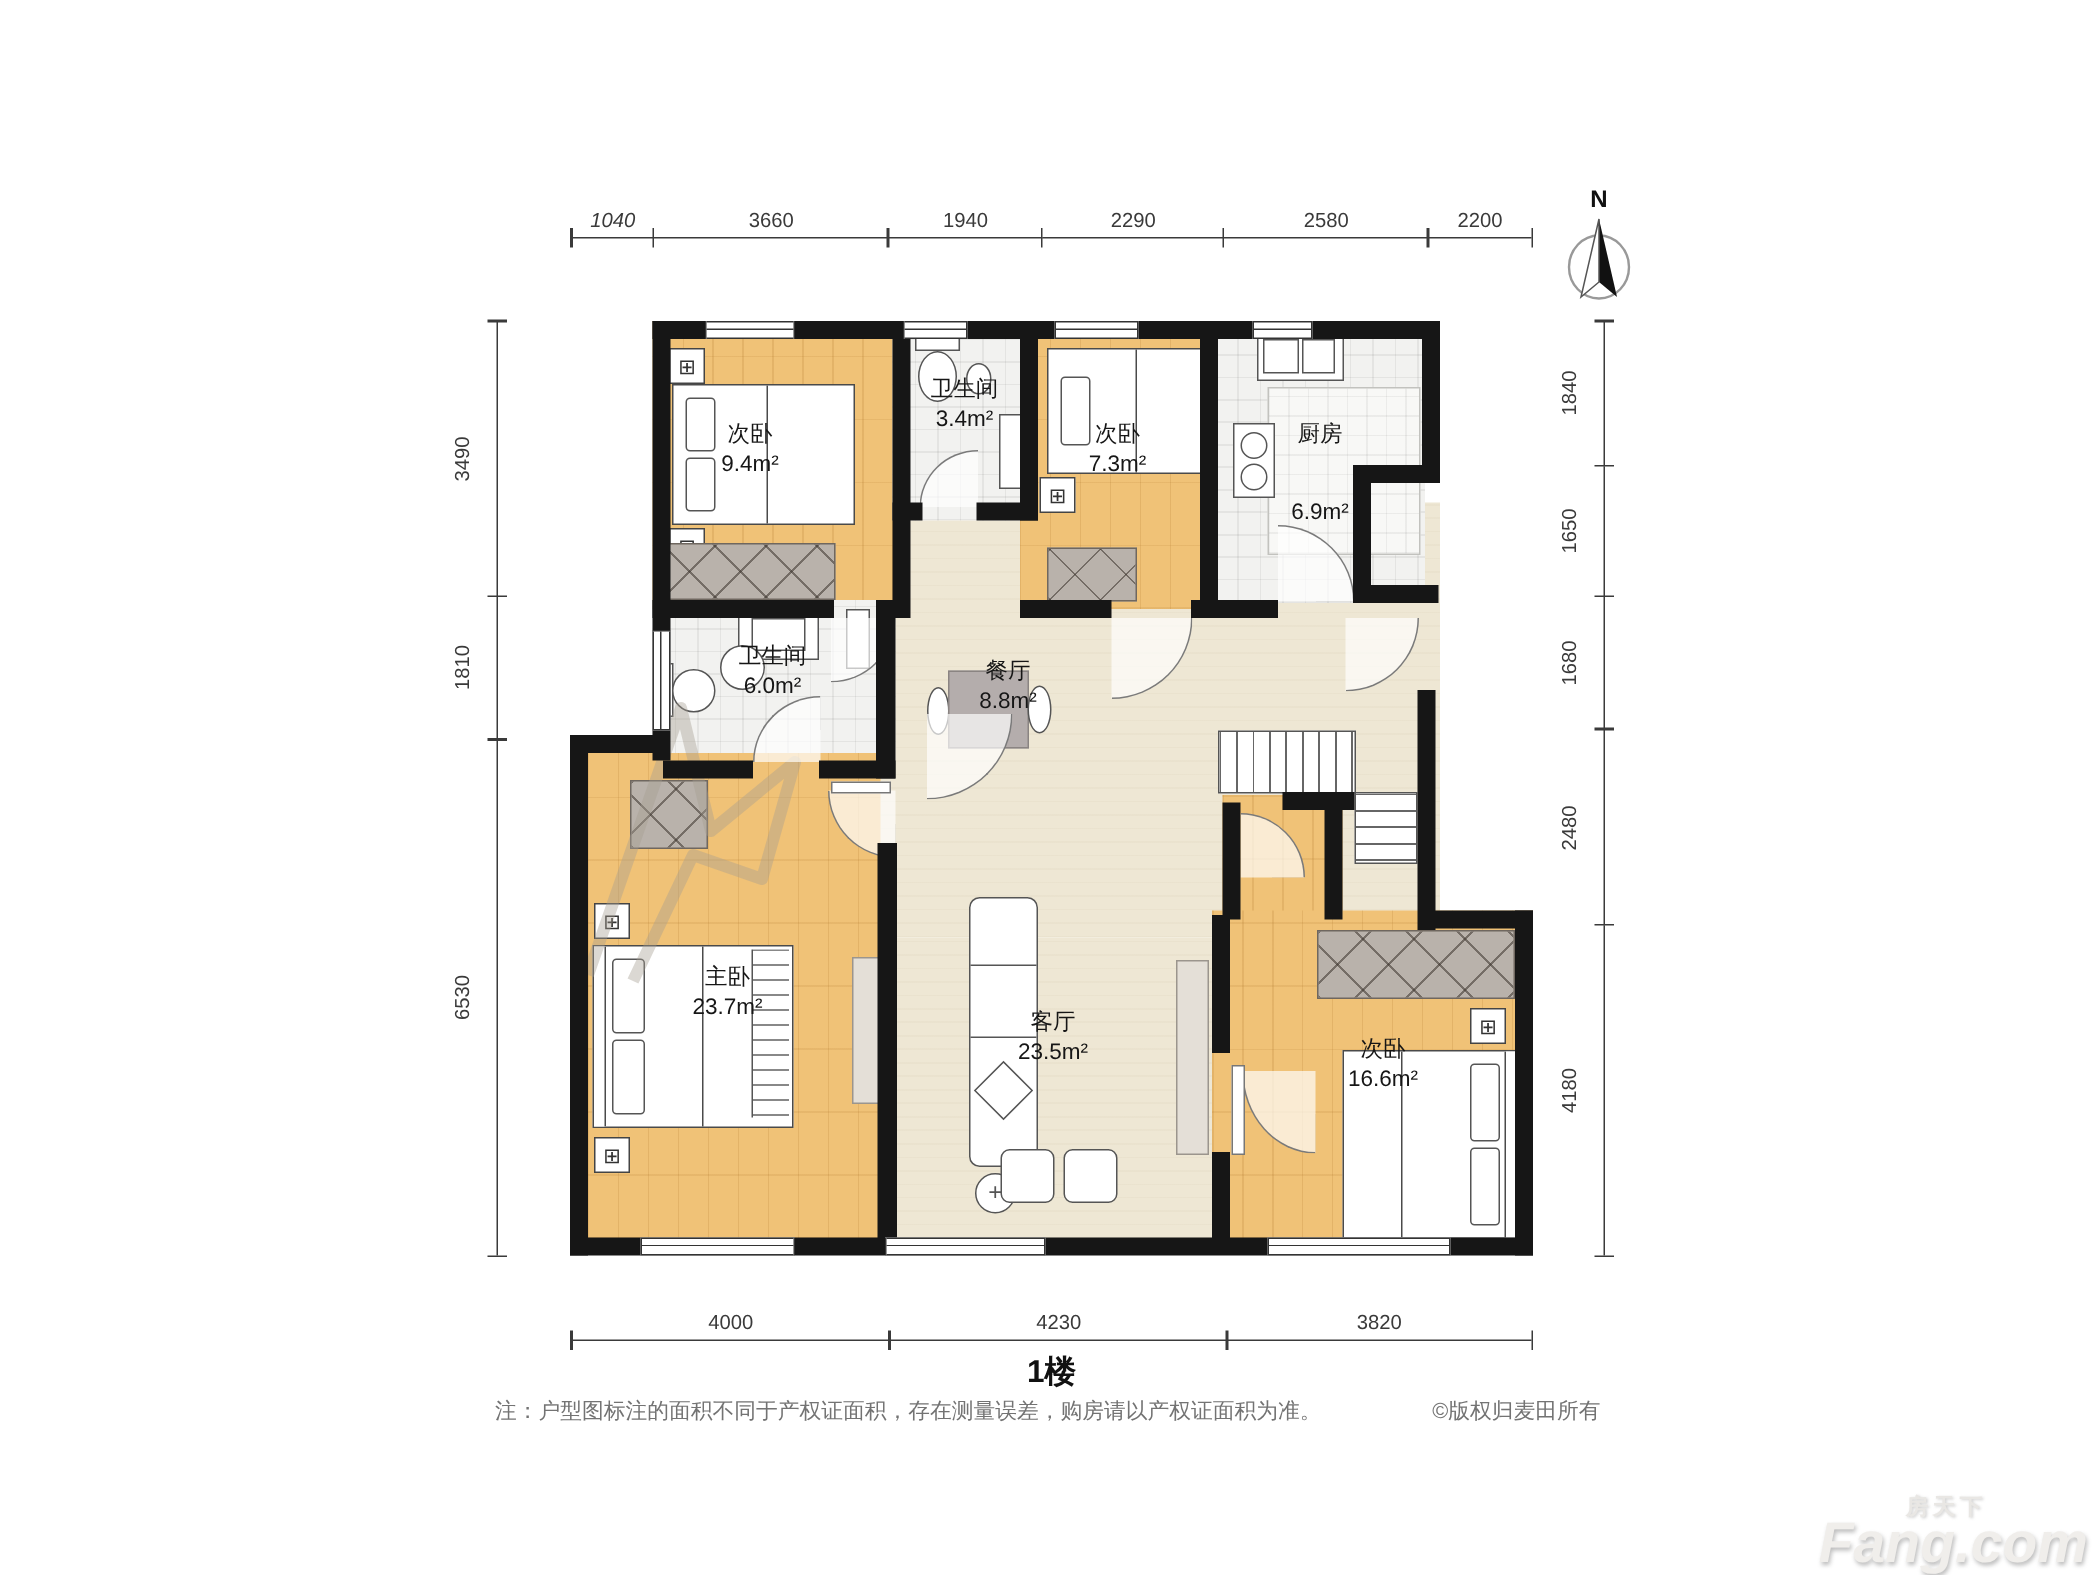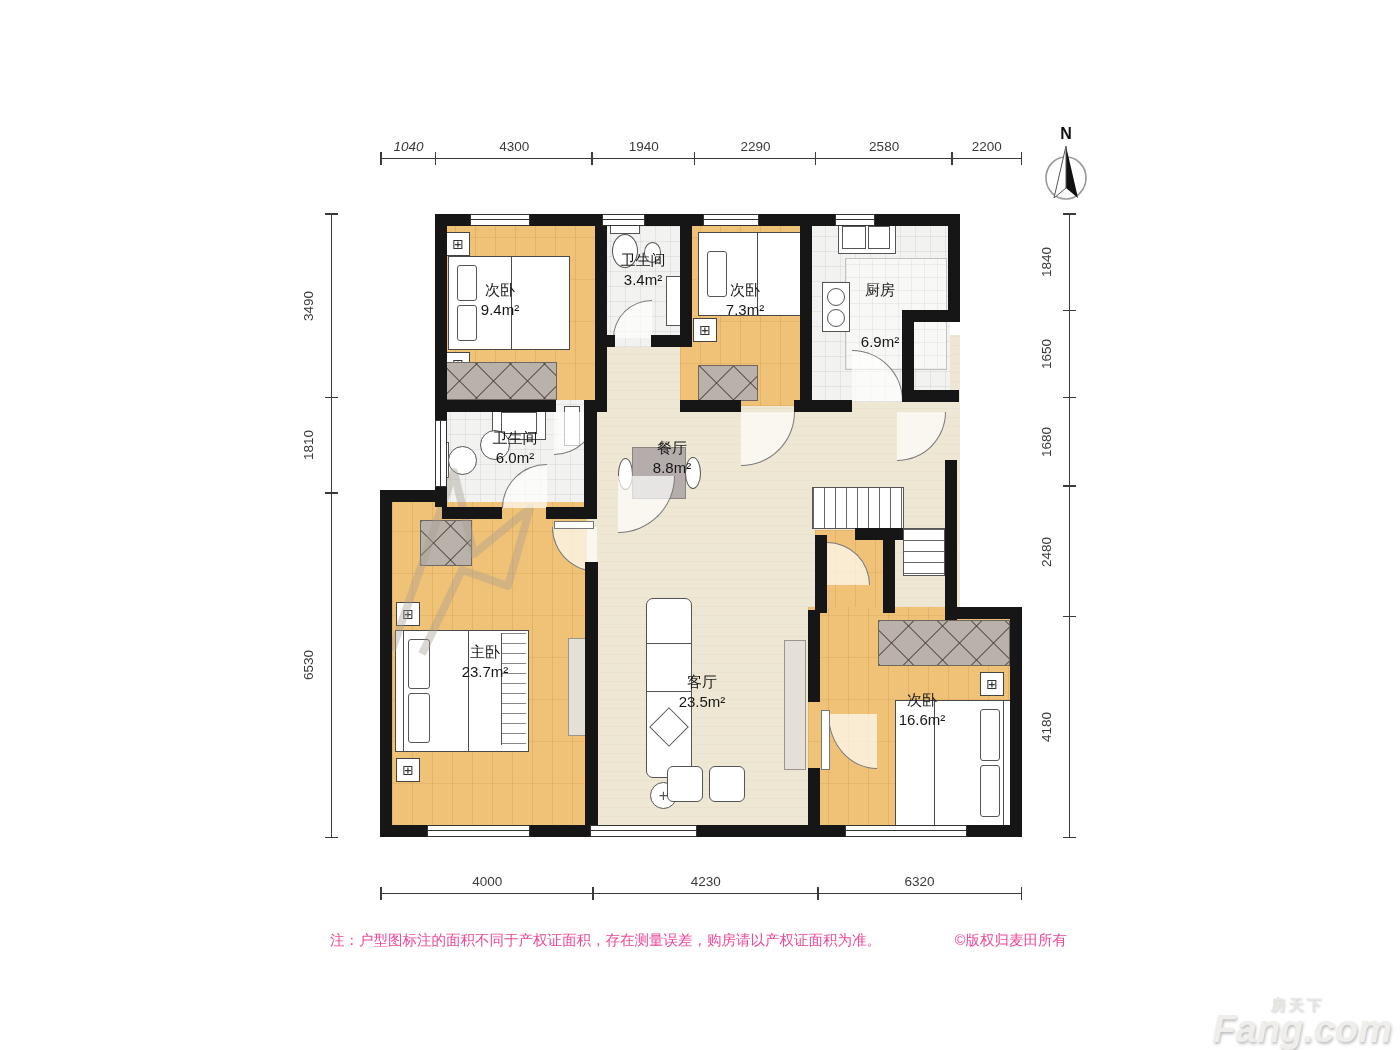--- a/index.html
+++ b/index.html
@@ -73,21 +73,21 @@
   .dim-v .seg::before{content:'';position:absolute;top:-1px;left:-7px;height:1.5px;width:13px;background:#3a3a3a;}
   .dim-v .seg:last-child::after{content:'';position:absolute;bottom:-1px;left:-7px;height:1.5px;width:13px;background:#3a3a3a;}
   .dim-h .dim-label{position:absolute;top:-20px;left:0;width:100%;text-align:center;font-size:13.5px;color:#3a3a3a;}
   .dim-v .dim-label{position:absolute;left:-24px;top:50%;transform:translate(-50%,-50%) rotate(-90deg);
                     white-space:nowrap;font-size:13.5px;color:#3a3a3a;}
 
   
   .floor-title{position:absolute;left:380px;top:900px;width:642px;text-align:center;
                font-size:21px;font-weight:600;color:#111;z-index:8;}
   .note-row{position:absolute;left:330px;top:931px;width:737px;display:flex;justify-content:space-between;
-            font-size:14.5px;color:#ec4899;z-index:8;}
+            font-size:14.5px;color:#737373;z-index:8;}
   .compass{position:absolute;left:1036px;top:126px;width:60px;height:84px;z-index:8;
            display:flex;flex-direction:column;align-items:center;}
   .compass .n{font-size:16px;font-weight:700;color:#111;line-height:1;}
 </style>
 </head>
 <body>
 
 <div id="canvas">
 
   <div class="compass">
@@ -97,21 +97,21 @@
       <polygon points="28,4 40,56 28,46" fill="#111"></polygon>
       <polygon points="28,4 16,56 28,46" fill="#fff" stroke="#555" stroke-width="1"></polygon>
     </svg>
   </div>
 
   <div class="dim dim-h" style="left:381px;top:158px;width:640px;">
       <div class="seg" style="flex-grow: 1040; font-style: italic;">
         <span class="dim-label">1040</span>
       </div>
       <div class="seg" style="flex-grow: 2960;">
-        <span class="dim-label">4300</span>
+        <span class="dim-label">3660</span>
       </div>
       <div class="seg" style="flex-grow: 1940;">
         <span class="dim-label">1940</span>
       </div>
       <div class="seg" style="flex-grow: 2290;">
         <span class="dim-label">2290</span>
       </div>
       <div class="seg" style="flex-grow: 2580;">
         <span class="dim-label">2580</span>
       </div>
@@ -120,21 +120,21 @@
       </div>
     </div>
   <div class="dim dim-h" style="left:381px;top:893px;width:640px;">
       <div class="seg" style="flex-grow: 4000; text-decoration: underline;">
         <span class="dim-label">4000</span>
       </div>
       <div class="seg" style="flex-grow: 4230;">
         <span class="dim-label">4230</span>
       </div>
       <div class="seg" style="flex-grow: 3820;">
-        <span class="dim-label">6320</span>
+        <span class="dim-label">3820</span>
       </div>
     </div>
   <div class="dim dim-v" style="left:331px;top:214px;height:623px;">
       <div class="seg" style="flex-grow: 3490;">
         <span class="dim-label">3490</span>
       </div>
       <div class="seg" style="flex-grow: 1810;">
         <span class="dim-label">1810</span>
       </div>
       <div class="seg" style="flex-grow: 6530;">
@@ -338,20 +338,21 @@
     <div class="lbl" style="left:272px;top:462px;">
       <span>客厅</span>
       <span>23.5m²</span>
     </div>
     <div class="lbl" style="left:492px;top:480px;">
       <span>次卧</span>
       <span>16.6m²</span>
     </div>
   </div>
 
+  <div class="floor-title">1楼</div>
   <div class="note-row">
     <span>注：户型图标注的面积不同于产权证面积，存在测量误差，购房请以产权证面积为准。</span>
     <span>©版权归麦田所有</span>
   </div>
 
   <div class="fang">
     <div class="cn">房天下</div>
     <div class="en">Fang.com</div>
   </div>
 </div>

